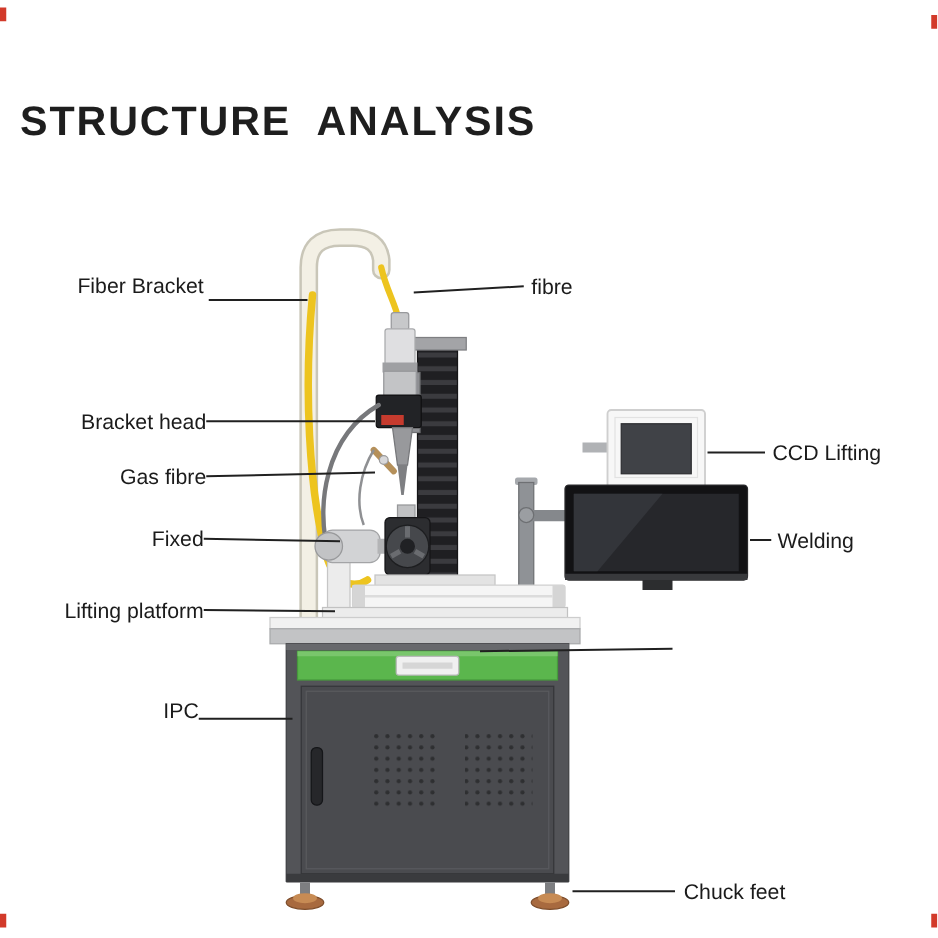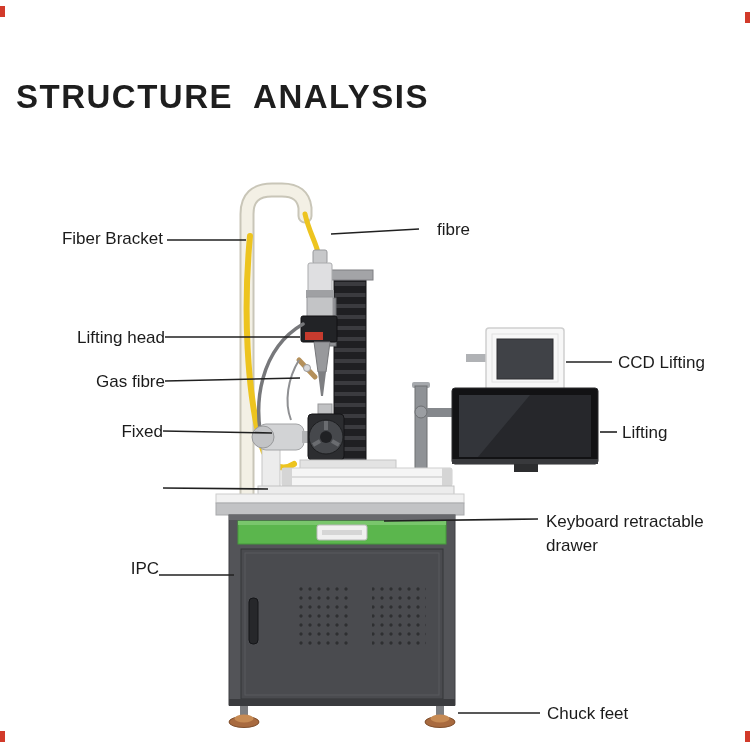--- a/index.html
+++ b/index.html
@@ -156,29 +156,29 @@
       <line x1="163" y1="431" x2="272" y2="433"></line>
       <line x1="163" y1="488" x2="268" y2="489"></line>
       <line x1="159" y1="575" x2="234" y2="575"></line>
       <line x1="566" y1="362" x2="612" y2="362"></line>
       <line x1="600" y1="432" x2="617" y2="432"></line>
       <line x1="384" y1="521" x2="538" y2="519"></line>
       <line x1="458" y1="713" x2="540" y2="713"></line>
     </g>
   </svg>
 
-  <div class="lbl" style="right:587px;top:228px">Fiber Bracket</div>
-  <div class="lbl" style="left:437px;top:219px">fibre</div>
-  <div class="lbl" style="right:585px;top:327px">Lifting head</div>
+  <div class="lbl" style="right:587px;top:218px">Fiber Bracket</div>
+  <div class="lbl" style="left:425px;top:219px">fibre</div>
+  <div class="lbl" style="right:585px;top:327px">Bracket head</div>
   <div class="lbl" style="right:585px;top:371px">Gas fibre</div>
   <div class="lbl" style="right:587px;top:421px">Fixed</div>
+  <div class="lbl" style="right:587px;top:478px">Lifting platform</div>
   <div class="lbl" style="right:591px;top:558px">IPC</div>
   <div class="lbl" style="left:618px;top:352px">CCD Lifting</div>
-  <div class="lbl" style="left:622px;top:422px">Lifting</div>
-  <div class="lbl wrap" style="left:546px;top:510px">Keyboard retractable drawer</div>
+  <div class="lbl" style="left:622px;top:422px">Welding</div>
   <div class="lbl" style="left:547px;top:703px">Chuck feet</div>
 
   <div class="corner-mark" style="left:0;top:6px"></div>
   <div class="corner-mark" style="right:0;top:12px"></div>
   <div class="corner-mark" style="left:0;bottom:8px"></div>
   <div class="corner-mark" style="right:0;bottom:8px"></div>
 
 </div>
 
 </body></html>

